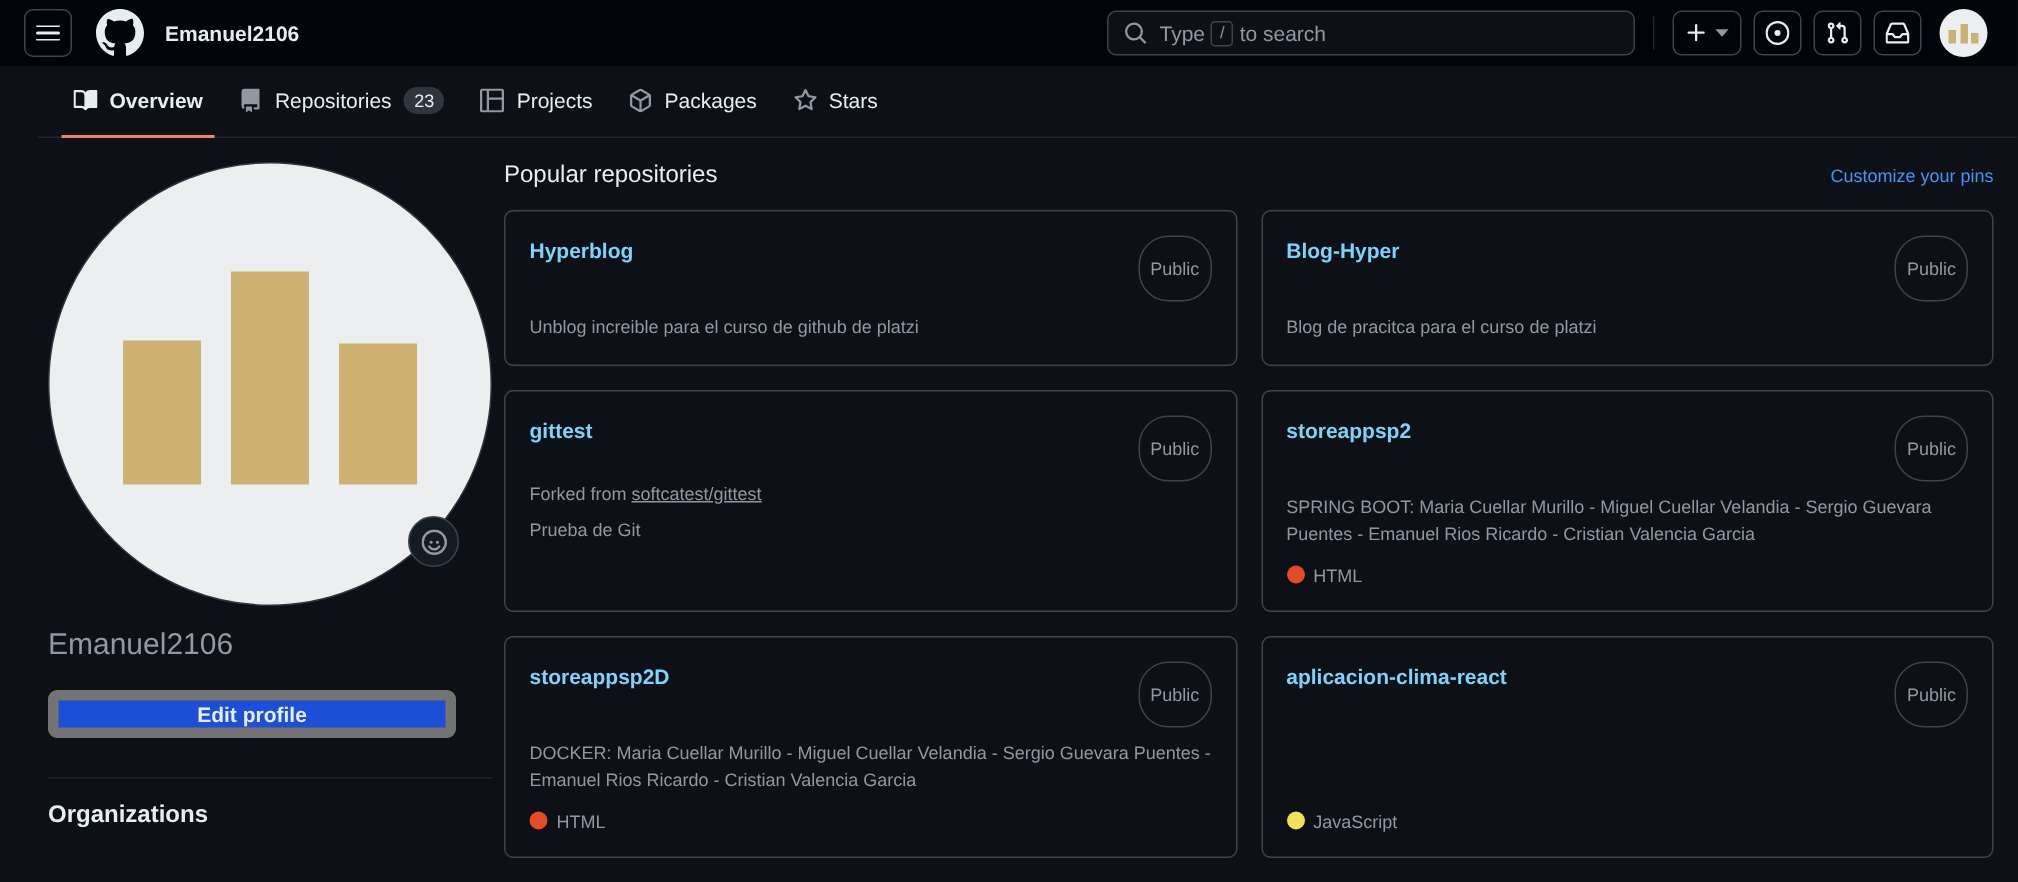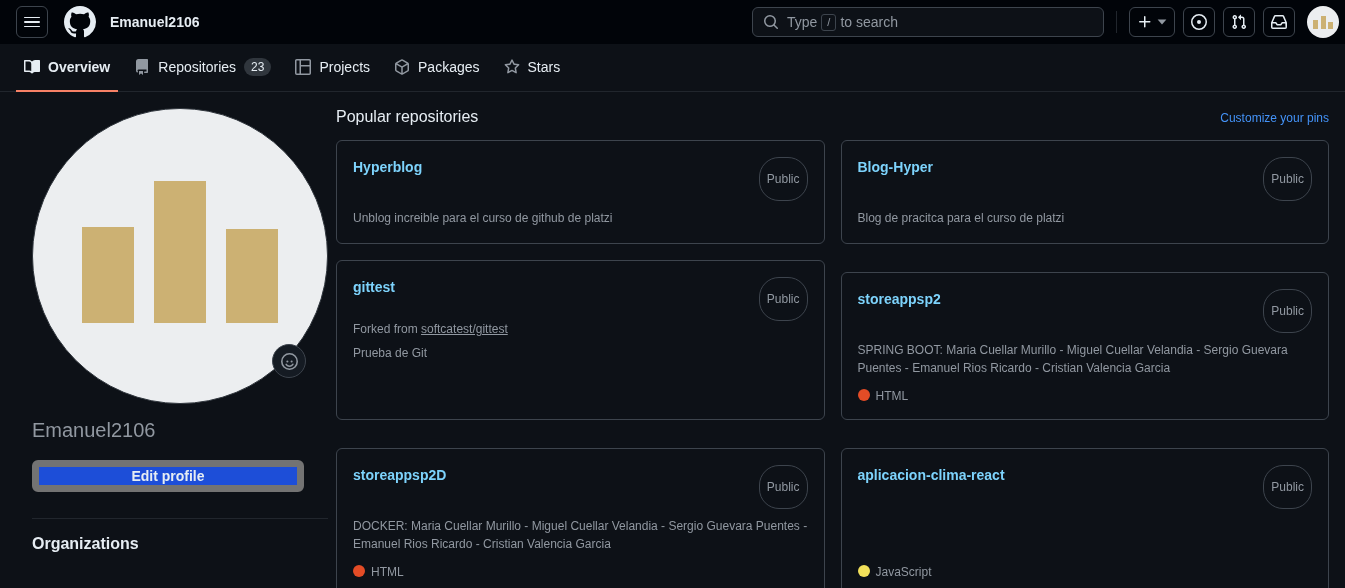--- a/index.html
+++ b/index.html
@@ -38,21 +38,21 @@
   .header-username {
     margin-left: 14px;
     font-size: 14px;
     font-weight: 600;
     color: #e6edf3;
     cursor: pointer;
     white-space: nowrap;
   }
   .header-right {
     position: absolute;
-    right: 6px; top: 0; height: 44px;
+    right: 20px; top: 0; height: 44px;
     display: flex; align-items: center; gap: 8px;
   }
   .search-box {
     width: 352px; height: 30px;
     background: #0d1117;
     border: 1px solid #3d444d;
     border-radius: 6px;
     display: flex; align-items: center;
     padding: 0 10px;
     gap: 8px;
@@ -99,20 +99,21 @@
 
   
   .nav {
     height: 48px;
     background: #0d1117;
     border-bottom: 1px solid #21262d;
     display: flex;
     align-items: stretch;
     padding: 0 16px;
     gap: 8px;
+    margin-left: 25px;
   }
   .tab {
     display: flex; align-items: center; gap: 8px;
     padding: 0 8px;
     font-size: 14px;
     color: #e6edf3;
     cursor: pointer;
     position: relative;
     border-bottom: 2px solid transparent;
     margin-bottom: -1px;
@@ -228,21 +229,21 @@
   }
   .repo-card {
     border: 1px solid #3d444d;
     border-radius: 6px;
     padding: 16px;
     min-height: 94px;
     display: flex;
     flex-direction: column;
     background: #0d1117;
   }
-  .repo-card.tall { min-height: 124px; margin-top: 12px; }
+  .repo-card.tall { min-height: 124px; }
   .repo-top {
     display: flex; align-items: flex-start; justify-content: space-between;
     gap: 8px;
   }
   .repo-name {
     font-size: 14px;
     font-weight: 600;
     color: #7dd3fc;
     cursor: pointer;
     text-decoration: none;

